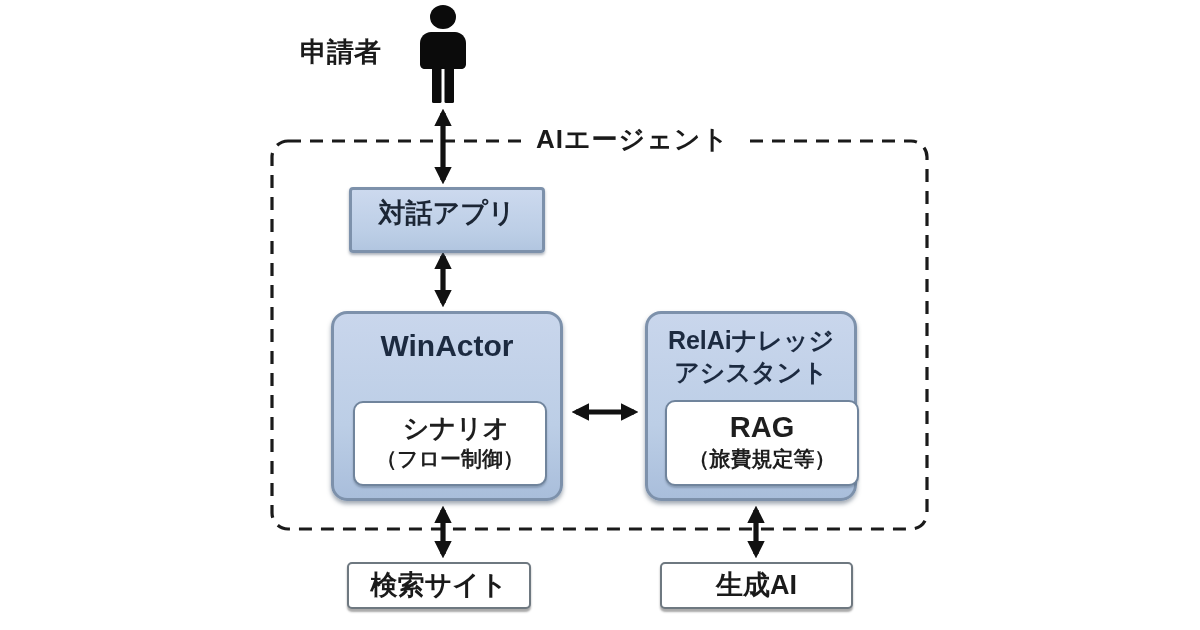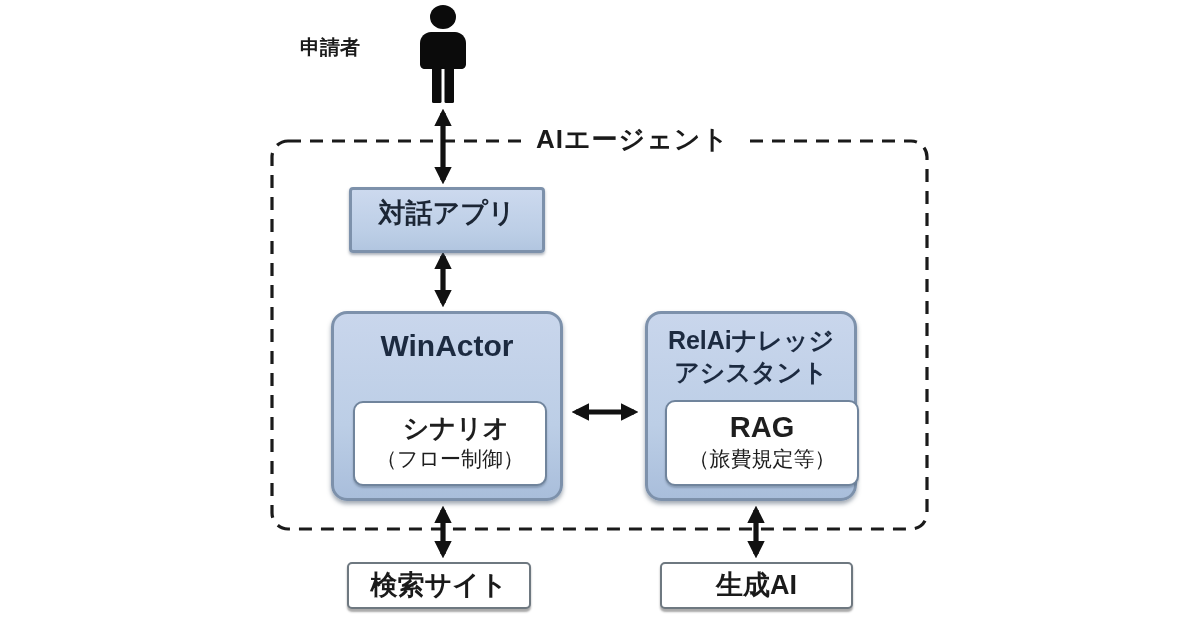--- a/index.html
+++ b/index.html
@@ -25,21 +25,21 @@
   .abs { position: absolute; box-sizing: border-box; }
 
   .plain-label {
     color: #1a1a1a;
     font-weight: 600;
     white-space: nowrap;
   }
   .applicant-label {
     left: 300px;
     top: 34px;
-    font-size: 20px;
+    font-size: 27px;
   }
   .agent-label {
     left: 524px;
     top: 122px;
     font-size: 26px;
     background: #ffffff;
     padding: 0 12px;
     letter-spacing: 1px;
     z-index: 3;
   }
@@ -88,21 +88,21 @@
     background: #ffffff;
     border: 2.5px solid #70849c;
     border-radius: 10px;
     box-shadow: 0 2px 2px rgba(70, 85, 105, 0.35);
     color: #1e1e1e;
   }
   .inner-scenario { left: 19px; top: 87px; width: 194px; height: 85px; }
   .inner-rag      { left: 17px; top: 86px; width: 194px; height: 86px; }
   .inner-line1 { font-size: 26px; line-height: 33px; margin-top: 9px; font-weight: 600; padding-left: 12px; }
   .inner-line1-lg { font-size: 29px; line-height: 36px; margin-top: 7px; font-weight: 600; }
-  .inner-line2 { font-size: 21px; line-height: 28px; font-weight: 400; }
+  .inner-line2 { font-size: 21px; line-height: 28px; font-weight: 700; }
 
   .box-bottom {
     background: #ffffff;
     border: 2.5px solid #6e7880;
     border-radius: 5px;
     box-shadow: 0 2.5px 2px rgba(40, 40, 40, 0.4);
     font-size: 27px;
     font-weight: 600;
     color: #1a1a1a;
   }

